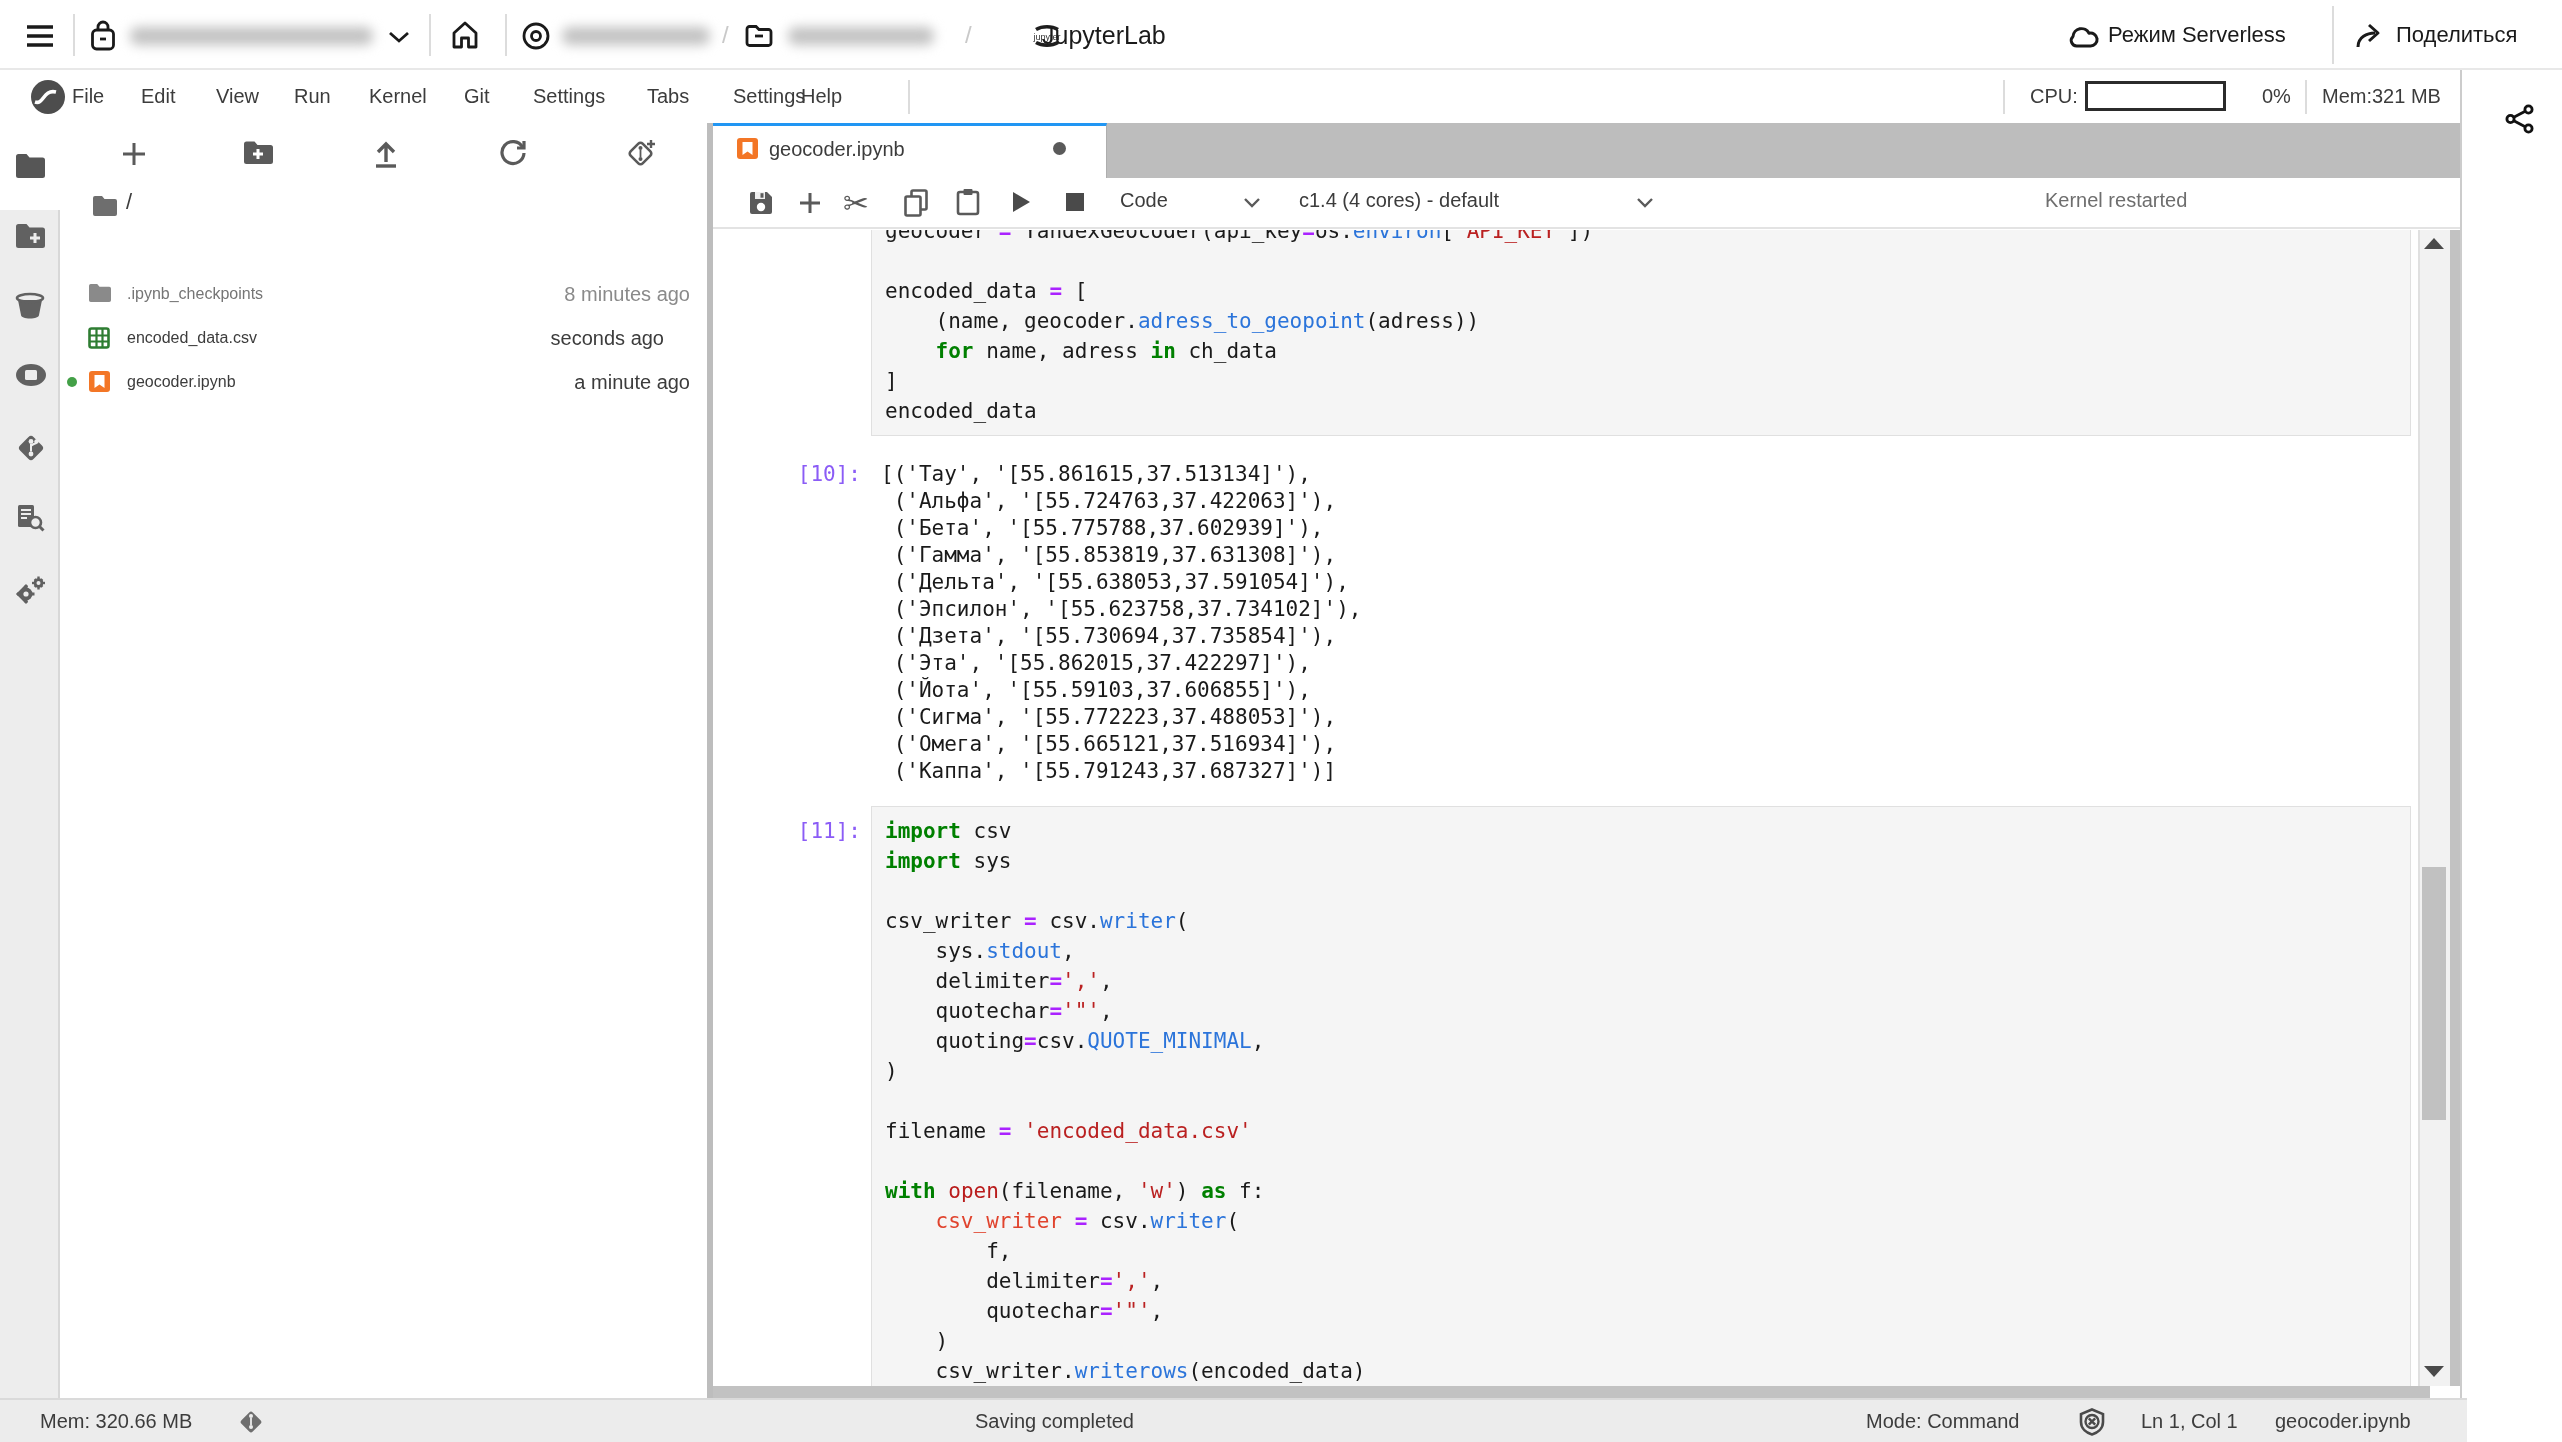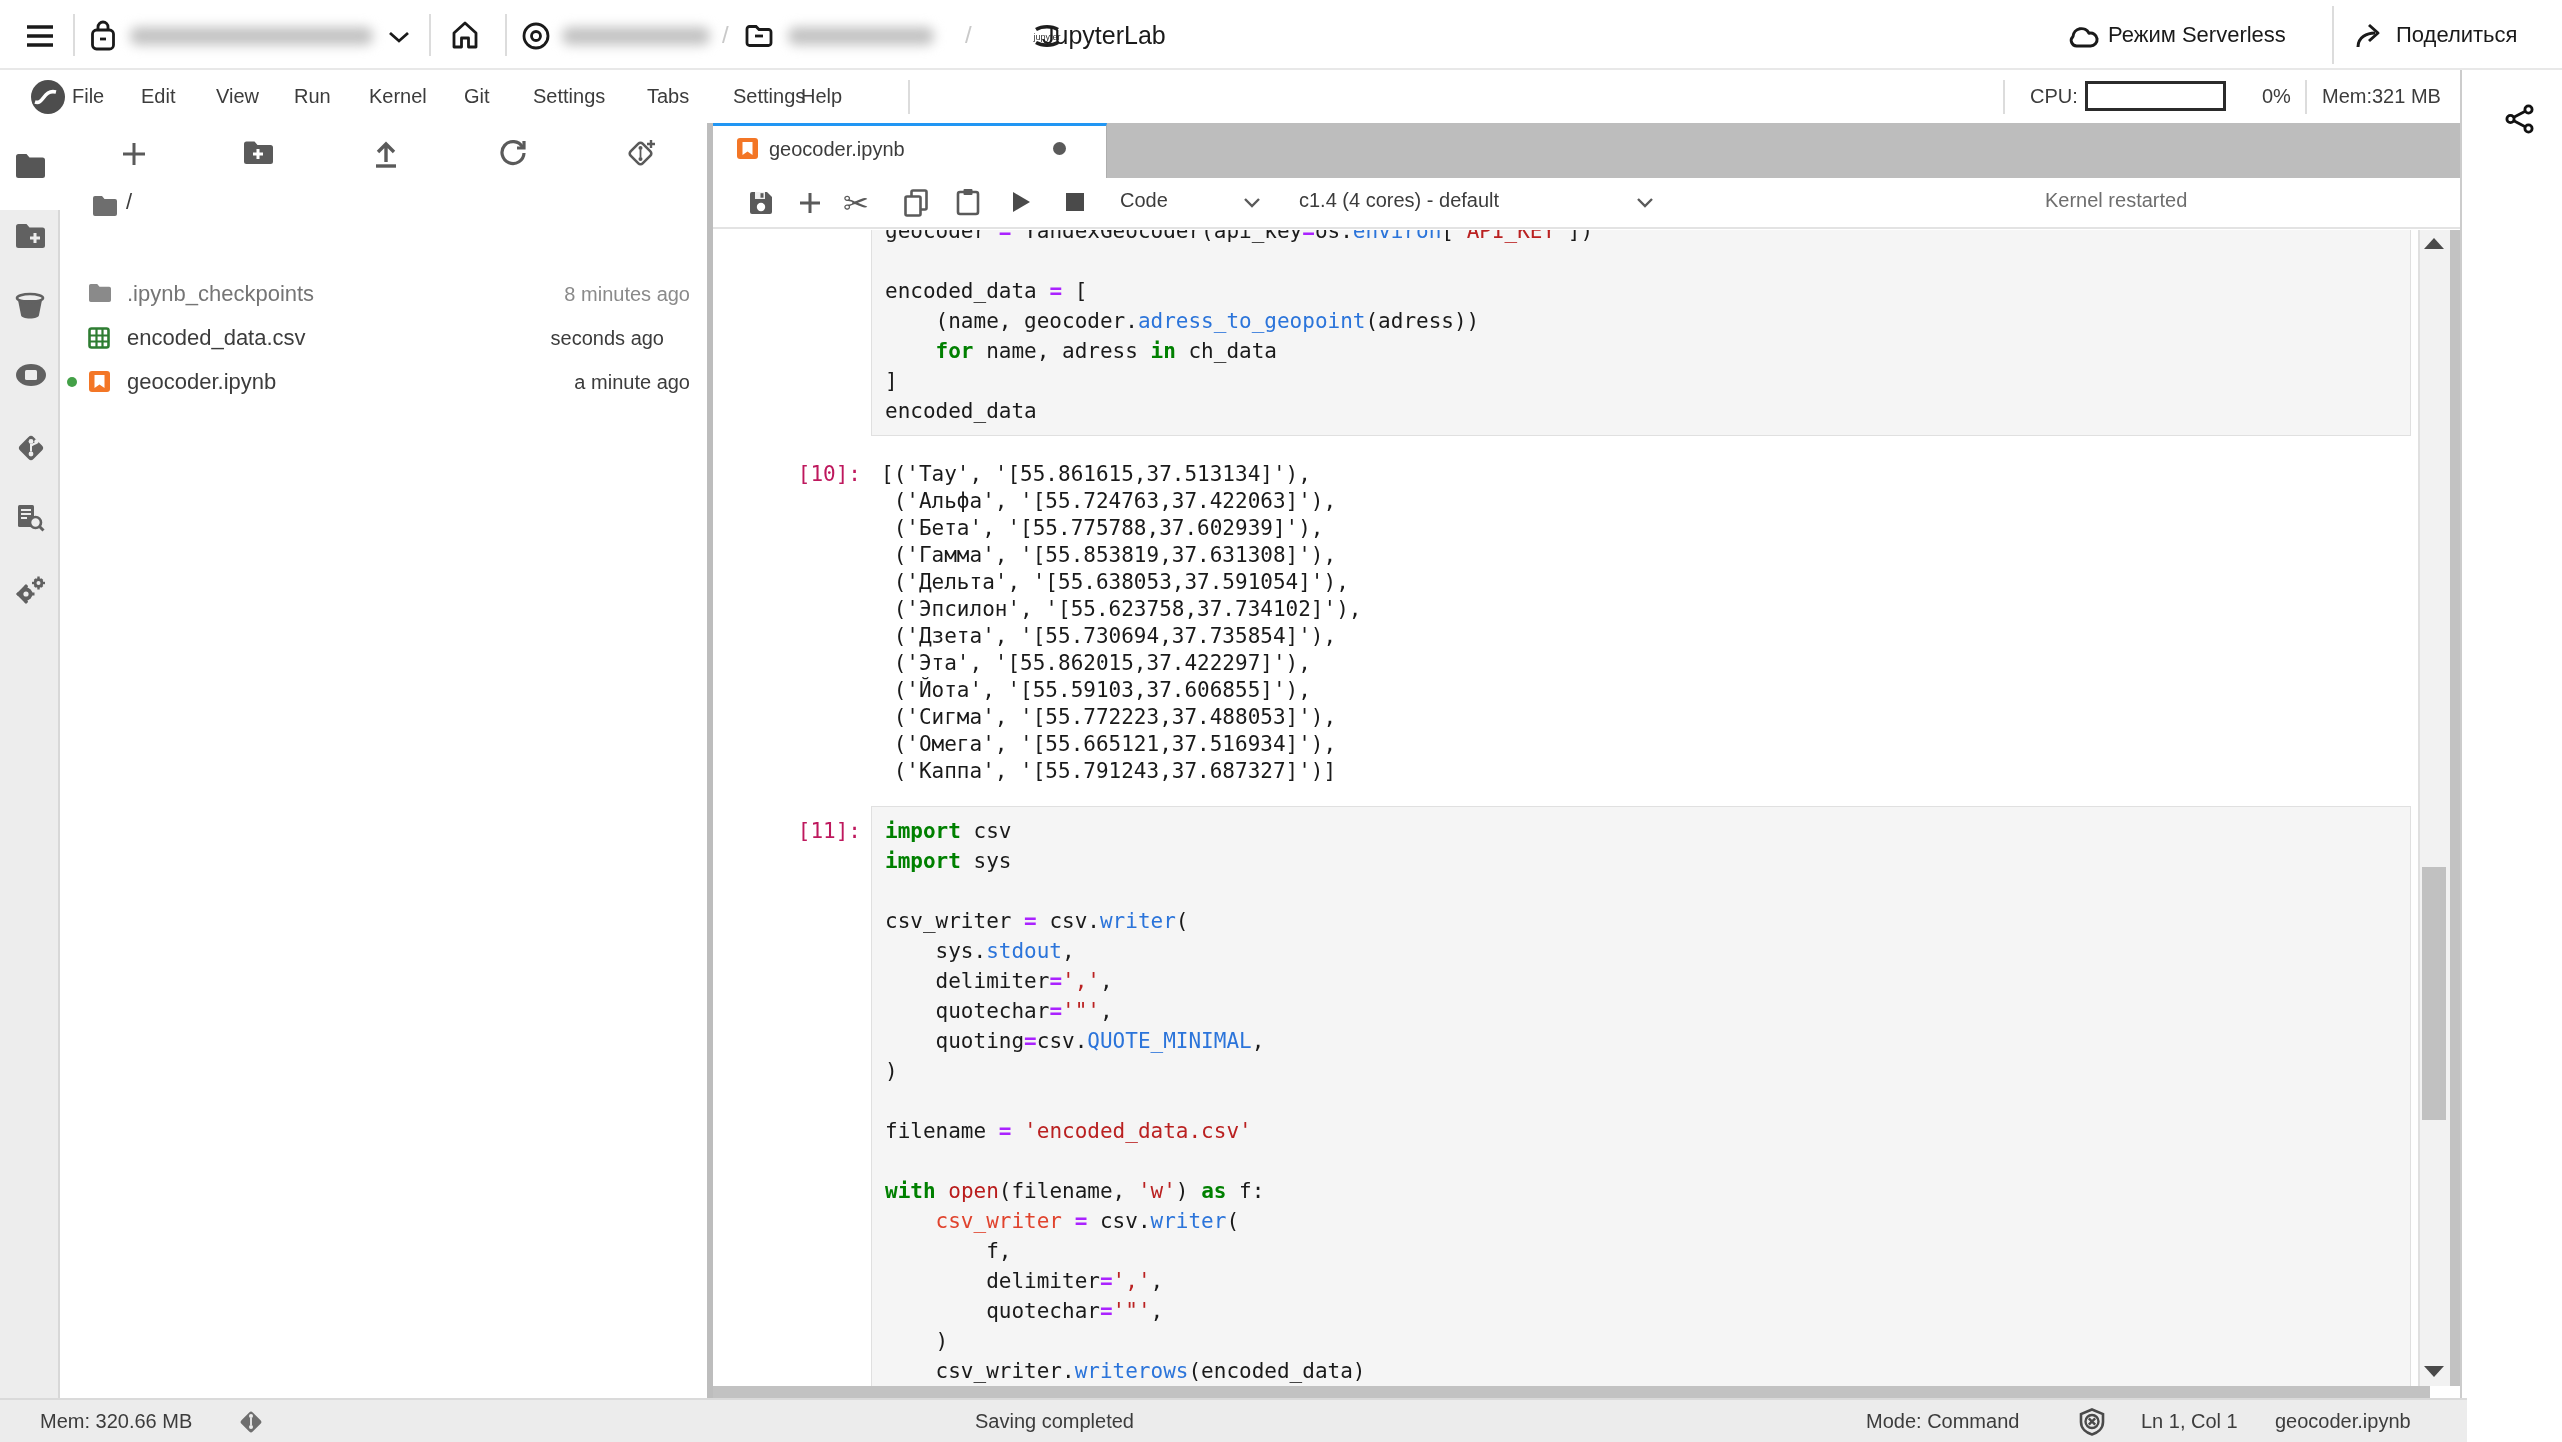--- a/index.html
+++ b/index.html
@@ -31,21 +31,21 @@
   
   #dock { position:absolute; left:713px; top:123px; width:1747px; height:1275px; background:#fff; }
   #tabstrip { position:absolute; left:0; top:0; width:1747px; height:55px; background:#bdbdbd; }
   #tab { position:absolute; left:0; top:0; width:394px; height:55px; background:#fff; border-top:3px solid #2196f3; border-right:1px solid #aeaeae; }
   #nbtoolbar { position:absolute; left:0; top:55px; width:1747px; height:51px; background:#fff; border-bottom:2px solid #e3e3e3; }
   #notebook { position:absolute; left:0; top:107px; width:1747px; height:1156px; background:#fff; overflow:hidden; }
   #dockbottom { position:absolute; left:0; top:1263px; width:1717px; height:12px; background:#c2c2c2; }
 
   .cellbox { position:absolute; left:158px; width:1540px; background:#f5f5f5; border:1px solid #e0e0e0; padding:9px 13px; font:21px/30px "DejaVu Sans Mono",monospace; white-space:pre; color:#1a1a1a; }
   .outbox  { position:absolute; left:168px; font:21px/27px "DejaVu Sans Mono",monospace; white-space:pre; color:#1a1a1a; }
-  .prompt  { position:absolute; left:0; width:148px; text-align:right; font:21px/27px "DejaVu Sans Mono",monospace; color:#be185d; }
+  .prompt  { position:absolute; left:0; width:148px; text-align:right; font:21px/27px "DejaVu Sans Mono",monospace; color:#8b5cf6; }
   .tk-k { color:#008000; font-weight:bold; }
   .tk-b { color:#b91c1c; }
   .tk-o { color:#aa22ff; font-weight:bold; }
   .tk-s { color:#ba2121; }
   .tk-p { color:#2b74da; }
   .tk-r { color:#e0432d; }
 
   
   #sb-track { position:absolute; left:1705px; top:0; width:32px; height:1156px; background:#f2f2f2; border-left:2px solid #e0e0e0; }
   #sb-strip { position:absolute; left:1737px; top:0; width:10px; height:1156px; background:#c2c2c2; }
@@ -53,21 +53,21 @@
   .sb-arrow-up { position:absolute; left:1711px; width:0; height:0; border-left:10px solid transparent; border-right:10px solid transparent; border-bottom:11px solid #4a4a4a; }
   .sb-arrow-dn { position:absolute; left:1711px; width:0; height:0; border-left:10px solid transparent; border-right:10px solid transparent; border-top:11px solid #4a4a4a; }
 
   
   #statusbar { position:absolute; left:0; top:1398px; width:2467px; height:44px; background:#ececec; border-top:2px solid #dadada; font-size:20px; color:#3c3c3c; }
   .sb-item { position:absolute; top:0; line-height:42px; }
 
   
   #rightcol { position:absolute; left:2460px; top:70px; width:102px; height:1372px; background:#fff; border-left:2px solid #cccccc; }
 
-  .fb-row-name { position:absolute; left:67px; font-size:22px; line-height:44px; color:#3c3c3c;text-align:right; }
+  .fb-row-name { position:absolute; left:67px; font-size:16px; line-height:44px; color:#3c3c3c;text-align:right; }
   .fb-row-time { position:absolute; right:17px; font-size:20px; line-height:44px; color:#3c3c3c; text-align:right; }
 </style>
 </head>
 <body>
 
 <div id="root">
 
   <div id="topbar">
     <div class="abs" style="left:25px;top:24px;">
       <svg width="30" height="24" viewBox="0 0 30 24">

